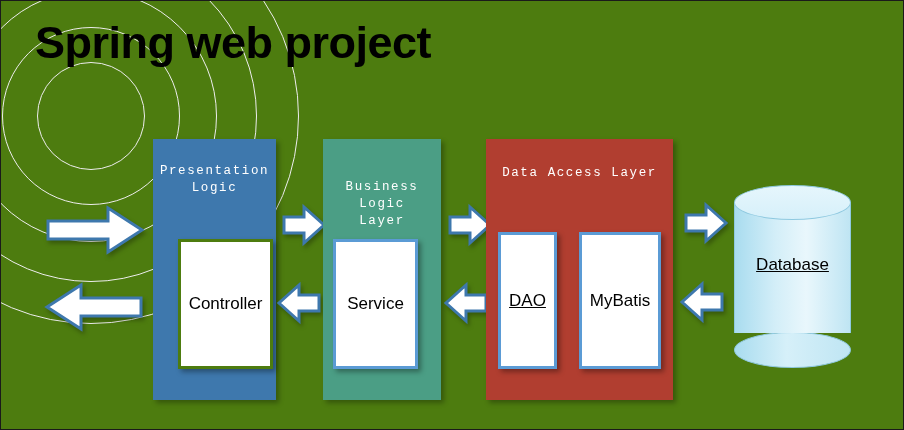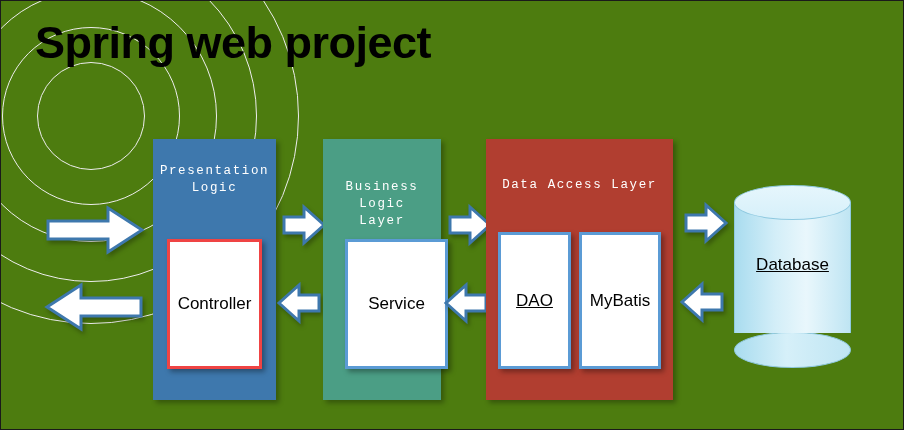--- a/index.html
+++ b/index.html
@@ -77,40 +77,40 @@
     text-align: center;
     color: #ffffff;
     font-family: "Liberation Mono", "DejaVu Sans Mono", monospace;
     font-size: 12.5px;
     letter-spacing: 1.6px;
     line-height: 17px;
     white-space: pre-line;
   }
   #label-presentation { top: 24px; }
   #label-business     { top: 40px; }
-  #label-data         { top: 38px; }
+  #label-data         { top: 26px; }
 
   
   .component {
     position: absolute;
     background: #ffffff;
     box-sizing: border-box;
     display: flex;
     align-items: center;
     justify-content: center;
     color: #000000;
     font-size: 17px;
     box-shadow: 3px 3px 5px rgba(0,0,0,0.35);
   }
-  .component.edge-light { border: 3px solid #ef4444; }
+  .component.edge-light { border: 3px solid #4d7c0f; margin-left: 11px; }
   .component.edge-blue  { border: 3px solid #5B9BD5; }
 
   #box-controller { left: 166px; top: 238px; width: 95px; height: 130px; }
-  #box-service    { left: 344px; top: 238px; width: 103px; height: 130px; }
-  #box-dao        { left: 497px; top: 231px; width: 73px; height: 137px; text-decoration: underline; }
+  #box-service    { left: 332px; top: 238px; width: 85px; height: 130px; }
+  #box-dao        { left: 497px; top: 231px; width: 59px; height: 137px; text-decoration: underline; }
   #box-mybatis    { left: 578px; top: 231px; width: 82px; height: 137px; }
 
   
   #database {
     position: absolute;
     left: 733px;
     top: 184px;
     width: 117px;
     height: 165px;
   }

